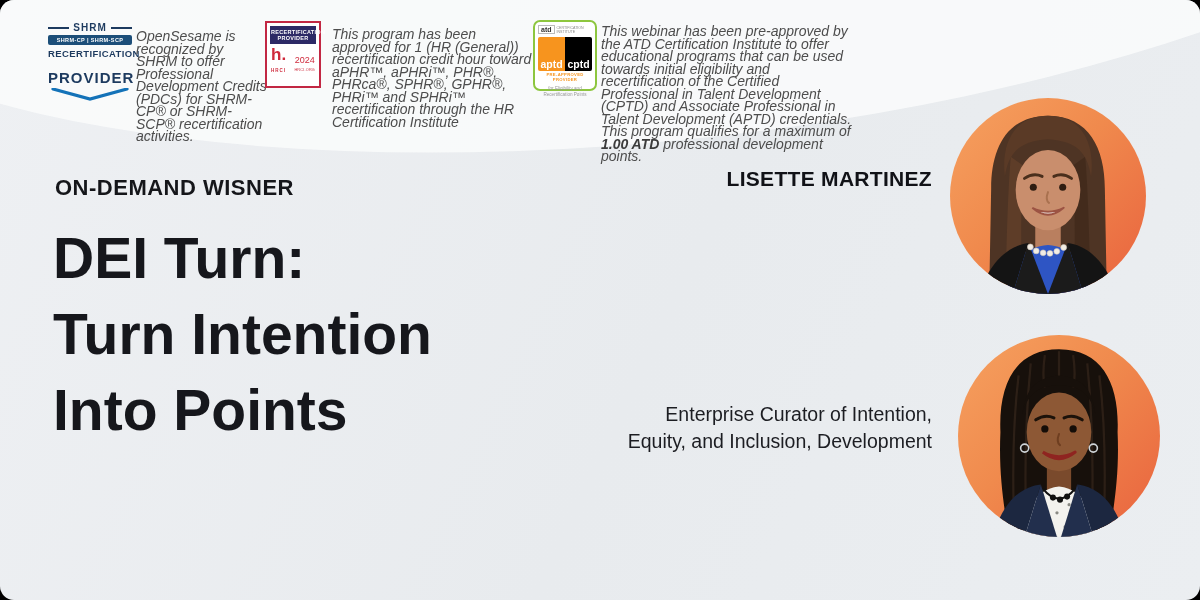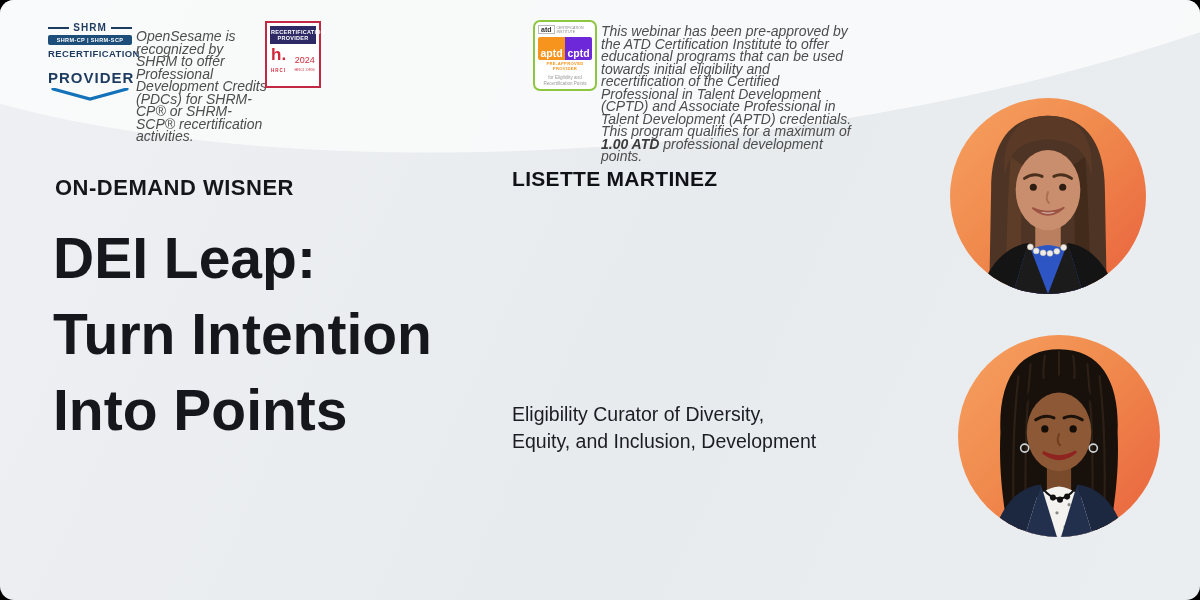--- a/index.html
+++ b/index.html
@@ -46,37 +46,37 @@
 
   .hrci-text { left:332px; top:28px; width:202px; }
 
   
   .atd-badge { position:absolute; left:533px; top:20px; width:64px; height:71px;
                background:#fff; border:2px solid #8dc63f; border-radius:7px; padding:3px 3px 2px; }
   .atd-row1 { display:flex; align-items:center; gap:2px; justify-content:center; }
   .atd-mark { background:#fff; border:1px solid #bbb; color:#333; font-size:7px; font-weight:bold; padding:0 2px; }
   .atd-inst { font-size:3.6px; color:#888; line-height:4px; text-align:left; }
   .atd-band { display:flex; margin-top:3px; border-radius:2px; overflow:hidden; text-align:center; }
-  .atd-band .half { flex:1; color:#fff; font-weight:bold; font-size:10.5px; padding:10px 0 1px; }
+  .atd-band .half { flex:1; color:#fff; font-weight:bold; font-size:10.5px; padding:21px 0 1px; }
   .atd-band .o { background:#f7941e; }
-  .atd-band .g { background:#6d28d9; }
+  .atd-band .g { background:#000000; }
   .atd-pre { font-size:4.2px; color:#f7941e; font-weight:bold; text-align:center; letter-spacing:.3px; margin-top:1px; }
   .atd-elig { font-size:4.6px; color:#999; text-align:center; margin-top:4px; line-height:5.5px; }
 
   .atd-text { left:601px; top:25px; width:252px; }
 
   
   .eyebrow { position:absolute; left:55px; top:175px; font-size:22px; font-weight:800;
              letter-spacing:.5px; color:#15161a; }
   .title { position:absolute; left:53px; top:220px; font-size:57px; line-height:76px; color:#16171c; }
   .title .l1 { font-weight:700; }
   .title .l2, .title .l3 { font-weight:700; }
 
   
-  .speaker-block { position:absolute; right:268px; width:420px; text-align:left; }
+  .speaker-block { position:absolute; right:268px; width:420px; text-align:right; }
   .sp1 { top:167px; }
   .sp2 { top:396px; }
   .sp-name { font-size:21px; font-weight:800; letter-spacing:.3px; color:#111217; }
   .sp1 .sp-title { font-style:italic; font-family:"DejaVu Sans", sans-serif; font-size:18.5px;
                    line-height:26px; font-weight:600; color:#1c1d22; margin-top:5px; }
   .sp2 .sp-title { font-size:19.5px; line-height:27px; font-weight:400; color:#1c1d22; margin-top:5px; }
 
   .photo { position:absolute; border-radius:50%; overflow:hidden;
            background:linear-gradient(135deg,#f6a160 0%,#f08a4d 45%,#e9623e 100%); }
   .photo1 { left:950px; top:98px; width:196px; height:196px; }
@@ -110,41 +110,42 @@
       <div class="hrci-h">
         <span>h.</span>
         <small>HRCI</small>
       </div>
       <div class="hrci-year">
         <div class="y">2024</div>
         <div class="org">HRCI.ORG</div>
       </div>
     </div>
   </div>
+  <p class="cert hrci-text">This program has been approved for 1 (HR (General)) recertification credit hour toward aPHR™, aPHRi™, PHR®, PHRca®, SPHR®, GPHR®, PHRi™ and SPHRi™ recertification through the HR Certification Institute</p>
 
   <div class="atd-badge">
     <div class="atd-row1">
       <span class="atd-mark">atd</span>
       <span class="atd-inst">CERTIFICATION INSTITUTE</span>
     </div>
     <div class="atd-band">
       <span class="half o">aptd</span>
       <span class="half g">cptd</span>
     </div>
     <div class="atd-pre">PRE-APPROVED PROVIDER</div>
     <div class="atd-elig">
       <span>for Eligibility and</span><br>
       <span>Recertification Points</span>
     </div>
   </div>
   <p class="cert atd-text"><span>This webinar has been pre-approved by the ATD Certification Institute to offer educational programs that can be used towards initial eligibility and recertification of the Certified Professional in Talent Development (CPTD) and Associate Professional in Talent Development (APTD) credentials. This program qualifies for a maximum of </span><b>1.00 ATD</b><span> professional development points.</span></p>
 
   <div class="eyebrow">ON-DEMAND WISNER</div>
   <div class="title">
-    <div class="l1">DEI Leap:</div>
+    <div class="l1">DEI Turn:</div>
     <div class="l2">Turn Intention</div>
     <div class="l3">Into Points</div>
   </div>
 
   <div class="speaker-block sp1">
     <div class="sp-name">LISETTE MARTINEZ</div>
   </div>
   <div class="photo photo1">
     <svg viewBox="0 0 200 200">
 
@@ -178,21 +179,21 @@
           <circle cx="95" cy="158" r="3"></circle>
         <circle cx="102" cy="158.5" r="3"></circle>
           <circle cx="109" cy="156.5" r="3"></circle>
           <circle cx="116" cy="152.5" r="3"></circle>
       </g>
     </svg>
   </div>
 
   <div class="speaker-block sp2">
     <div class="sp-title">
-      <span>Eligibility Curator of Diversity,</span><br>
+      <span>Enterprise Curator of Intention,</span><br>
       <span>Equity, and Inclusion, Development</span>
     </div>
   </div>
   <div class="photo photo2">
     <svg viewBox="0 0 200 200">
 
       <path d="M100 14 C56 14 40 50 42 96 C40 140 46 170 50 200 L150 200 C154 170 160 140 158 96 C160 50 144 14 100 14 Z" fill="#17100b"></path>
       <g stroke="#33241a" stroke-width="2.2" fill="none" opacity="0.8">
         <path d="M60 40 C54 90 54 150 56 196"></path>
         <path d="M72 28 C66 90 66 150 68 198"></path>

